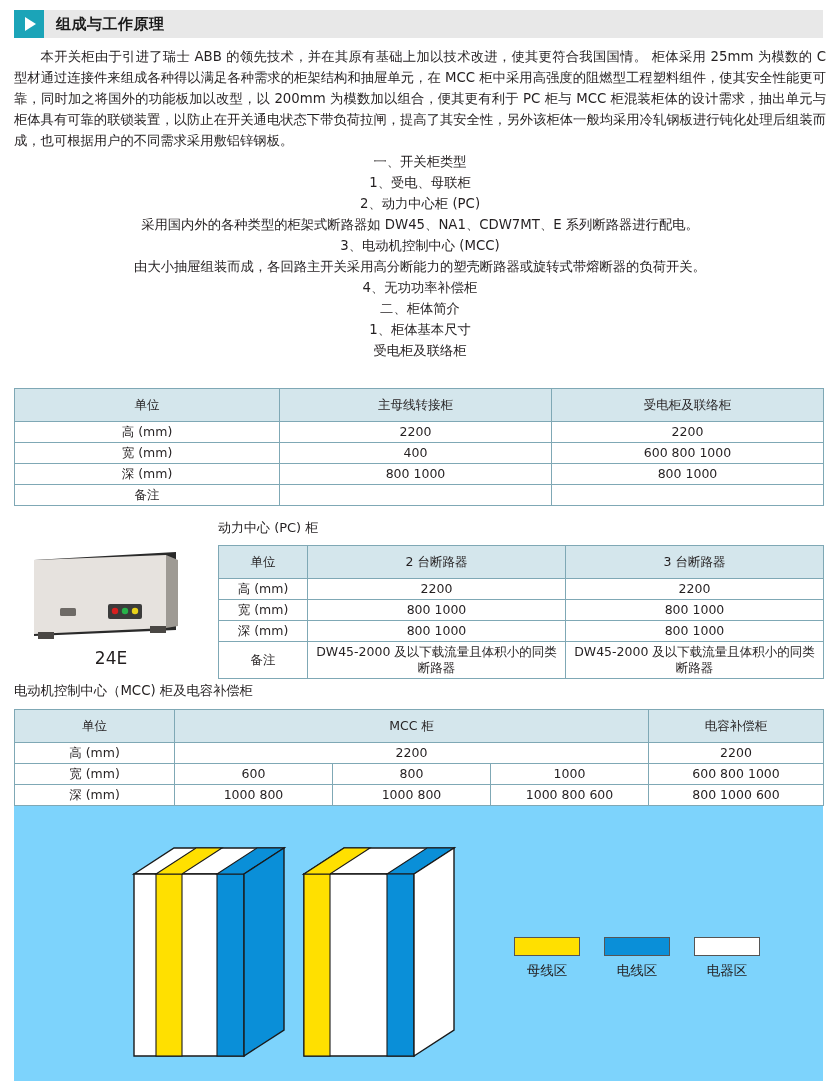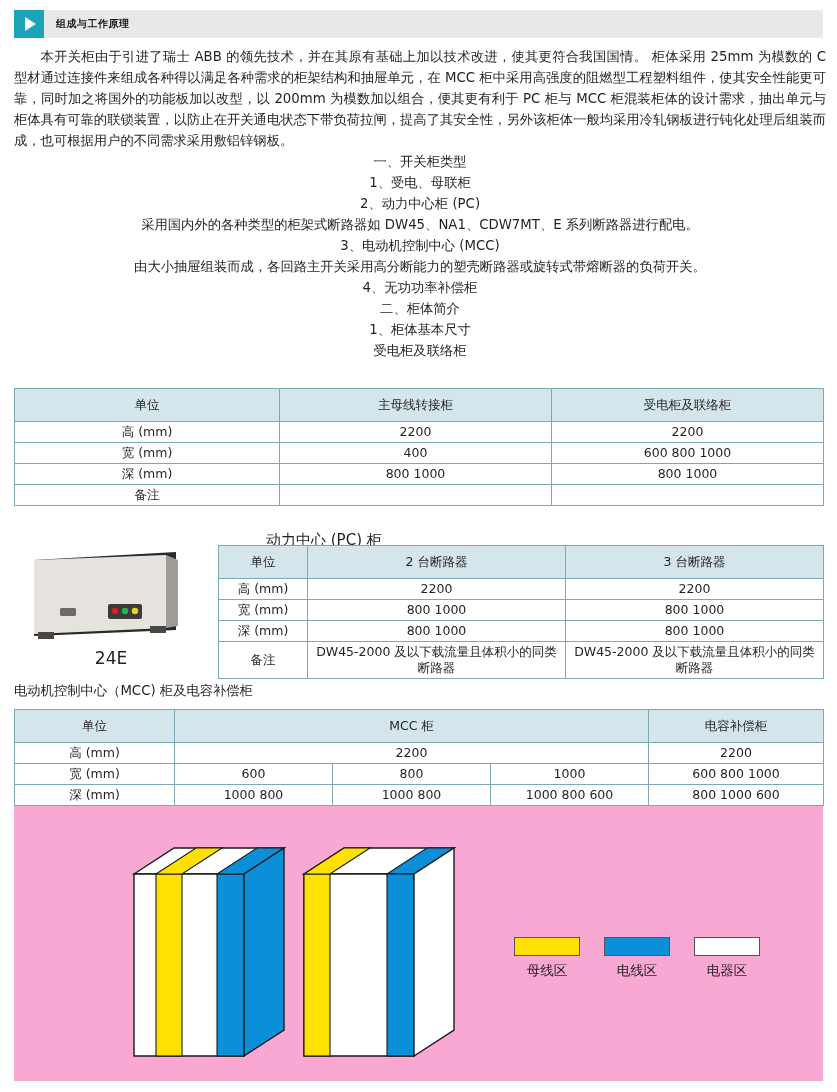--- a/index.html
+++ b/index.html
@@ -32,21 +32,21 @@
     flex: none;
   }
   .header-arrow {
     width: 0; height: 0;
     border-left: 11px solid #ffffff;
     border-top: 7px solid transparent;
     border-bottom: 7px solid transparent;
     margin-left: 3px;
   }
   .header-title {
-    font-size: 10px;
+    font-size: 15px;
     font-weight: bold;
     margin-left: 12px;
     letter-spacing: 0.5px;
     color: #1a1a1a;
   }
 
   
   .content {
     position: absolute;
     left: 14px; top: 46px;
@@ -83,35 +83,35 @@
     background: #d4e6ec;
     font-weight: normal;
     height: 33px;
     margin-left: 48px;
   }
   td.two-line { line-height: 15px; padding: 1px 4px; }
 
   
   .tbl1 { position: absolute; left: 14px; top: 388px; width: 809px; }
   
-  .pc-title { position: absolute; left: 218px; top: 531px; font-size: 15px; margin-left: 48px; }
+  .pc-title { position: absolute; left: 218px; top: 519px; font-size: 13px; }
   .tbl2 { position: absolute; left: 218px; top: 545px; width: 605px; }
   .photo-wrap { position: absolute; left: 16px; top: 546px; width: 190px; }
   .photo-caption { text-align: center; font-size: 17px; margin-top: 3px; }
 
   
   .mcc-title { position: absolute; left: 14px; top: 682px; font-size: 13.3px; }
   .tbl3 { position: absolute; left: 14px; top: 709px; width: 809px; }
 
   
   .figure {
     position: absolute;
     left: 14px; top: 806px;
     width: 809px; height: 275px;
-    background: #f9a8d4;
+    background: #7dd3fc;
   }
   .legend {
     position: absolute;
     left: 500px; top: 131px;
     display: flex;
     gap: 24px;
   }
   .legend-item { width: 66px; text-align: center; }
   .legend-swatch {
     width: 66px; height: 19px;

